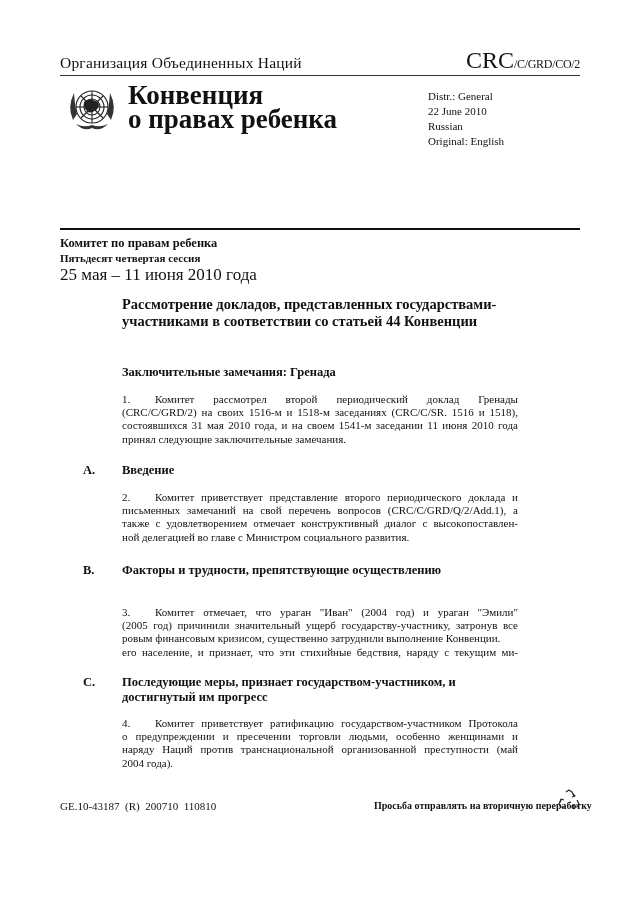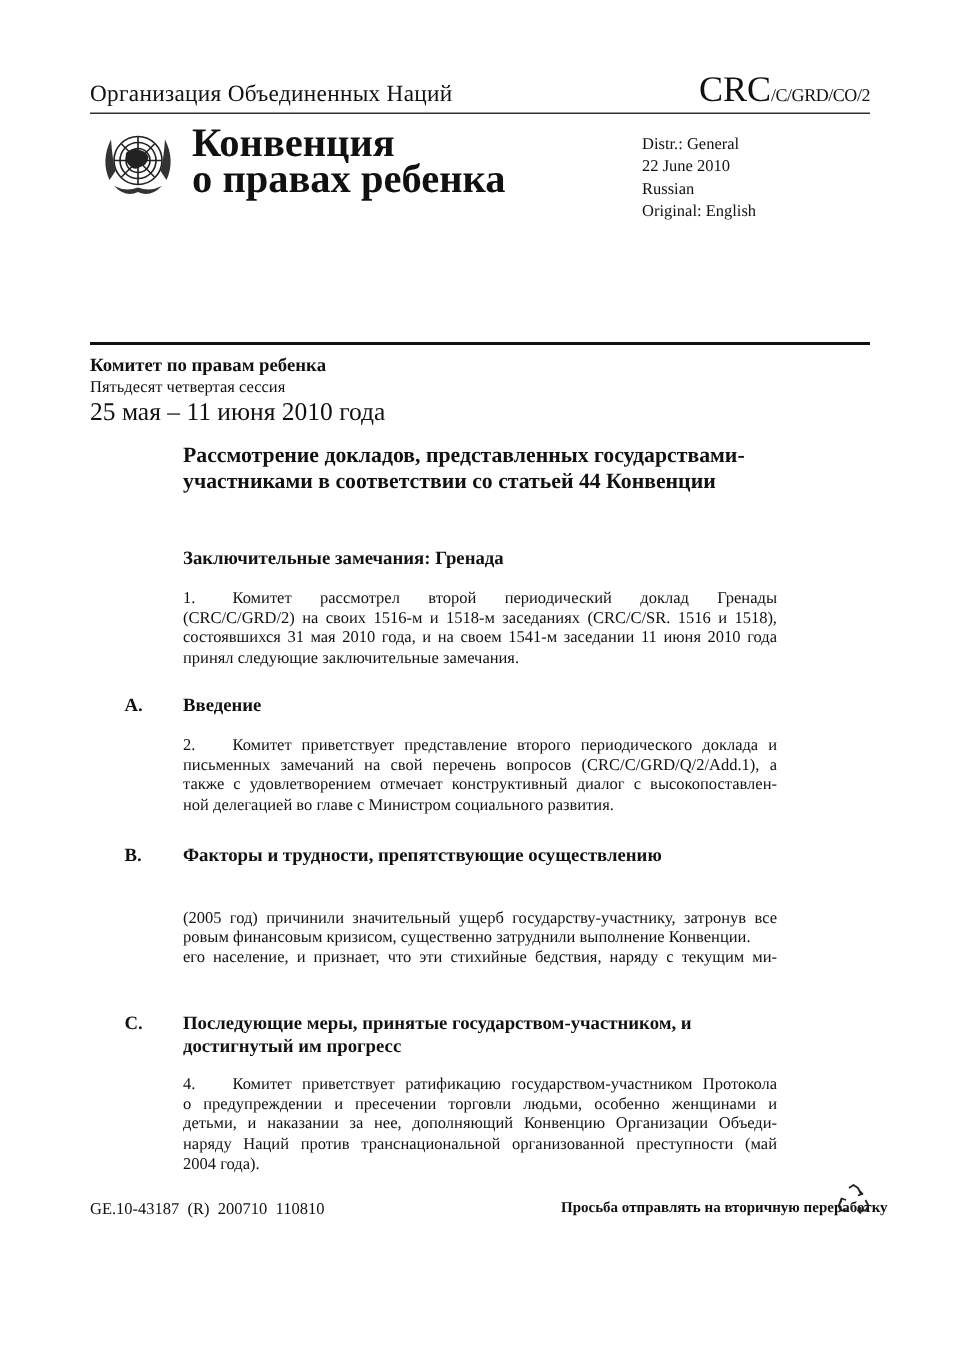--- a/index.html
+++ b/index.html
@@ -8,21 +8,21 @@
   .abs{position:absolute;}
   .org{left:60px;top:54px;font-size:15.5px;letter-spacing:0.2px;}
   .symbol{right:60px;top:48px;font-size:24px;line-height:24px;white-space:nowrap;}
   .symbol small{font-size:12px;letter-spacing:-0.3px;}
   .rule-thin{left:60px;width:520px;top:75px;height:1px;background:#333;}
   .logo{left:64px;top:80px;width:56px;height:56px;}
   .conv-title{left:128px;top:83px;font-size:27px;font-weight:bold;line-height:24px;}
   .distr{left:428px;top:89px;font-size:11px;line-height:15px;}
   .rule-thick{left:60px;width:520px;top:228px;height:2px;background:#111;}
   .committee{left:60px;top:236px;font-size:12.5px;font-weight:bold;}
-  .session{left:60px;top:252px;font-size:11px;font-weight:normal;}
+  .session{left:60px;top:252px;font-size:11px;font-weight:bold;}
   .dates{left:60px;top:265px;font-size:17px;}
   .main-title{left:122px;top:296px;width:420px;font-size:14.5px;font-weight:bold;line-height:17px;}
   .sub-title{left:122px;top:365px;font-size:12.5px;font-weight:bold;}
   .para{left:122px;width:396px;font-size:11px;line-height:13.2px;}
   .para .ln{display:block;text-align:justify;text-align-last:justify;white-space:nowrap;}
   .para .ln.last{text-align-last:left;}
   .para .num{display:inline-block;width:33px;}
   .sec{left:83px;font-size:12.5px;font-weight:bold;line-height:15px;}
   .sec .letter{position:absolute;left:0;top:0;}
   .sec .txt{position:absolute;left:39px;top:0;width:420px;}
@@ -99,37 +99,37 @@
 </div>
 
 <div class="abs sec" style="top:563px">
   <span class="letter">B.</span>
   <span class="txt">
     <span style="display:block">Факторы и трудности, препятствующие осуществлению</span>
   </span>
 </div>
 
 <div class="abs para" style="top:606px">
+  <span class="ln"><span class="num">3.</span><span>Комитет отмечает, что ураган "Иван" (2004 год) и ураган "Эмили"</span></span>
   <span class="ln">(2005 год) причинили значительный ущерб государству-участнику, затронув все</span>
   <span class="ln last">ровым финансовым кризисом, существенно затруднили выполнение Конвенции.</span>
   <span class="ln">его население, и признает, что эти стихийные бедствия, наряду с текущим ми-</span>
 </div>
 
 <div class="abs sec" style="top:675px">
   <span class="letter">C.</span>
   <span class="txt">
-    <span style="display:block">Последующие меры, принятые государством-участником, и</span>
+    <span style="display:block">Последующие меры, признает государством-участником, и</span>
     <span style="display:block">достигнутый им прогресс</span>
   </span>
 </div>
 
 <div class="abs para" style="top:717px">
   <span class="ln"><span class="num">4.</span><span>Комитет приветствует ратификацию государством-участником Протокола</span></span>
   <span class="ln">о предупреждении и пресечении торговли людьми, особенно женщинами и</span>
-  <span class="ln">детьми, и наказании за нее, дополняющий Конвенцию Организации Объеди-</span>
   <span class="ln">наряду Наций против транснациональной организованной преступности (май</span>
   <span class="ln last">2004 года).</span>
 </div>
 
 <div class="abs footer-code" style="white-space:pre">GE.10-43187  (R)  200710  110810</div>
 <div class="abs recycle-text">Просьба отправлять на вторичную переработку</div>
 <svg class="abs recycle" viewBox="0 0 24 24">
   <g fill="none" stroke="#222" stroke-width="1.2" stroke-linejoin="round">
     <path d="M9 4 l3 -2 l3 2 l2 4"></path>
     <path d="M16 6 l2 2 l-3 1"></path>

